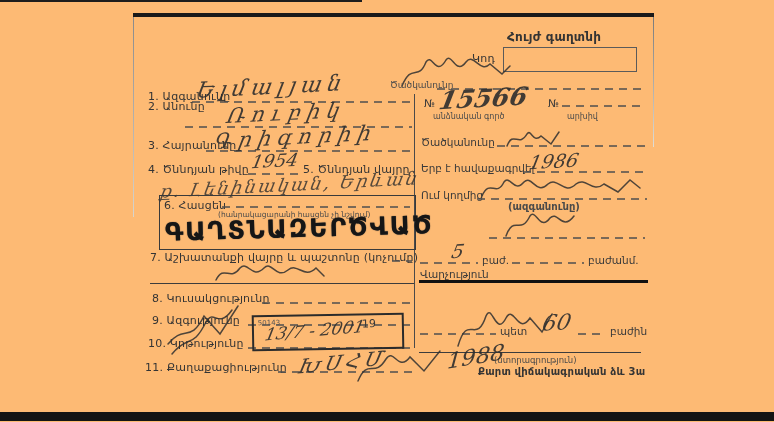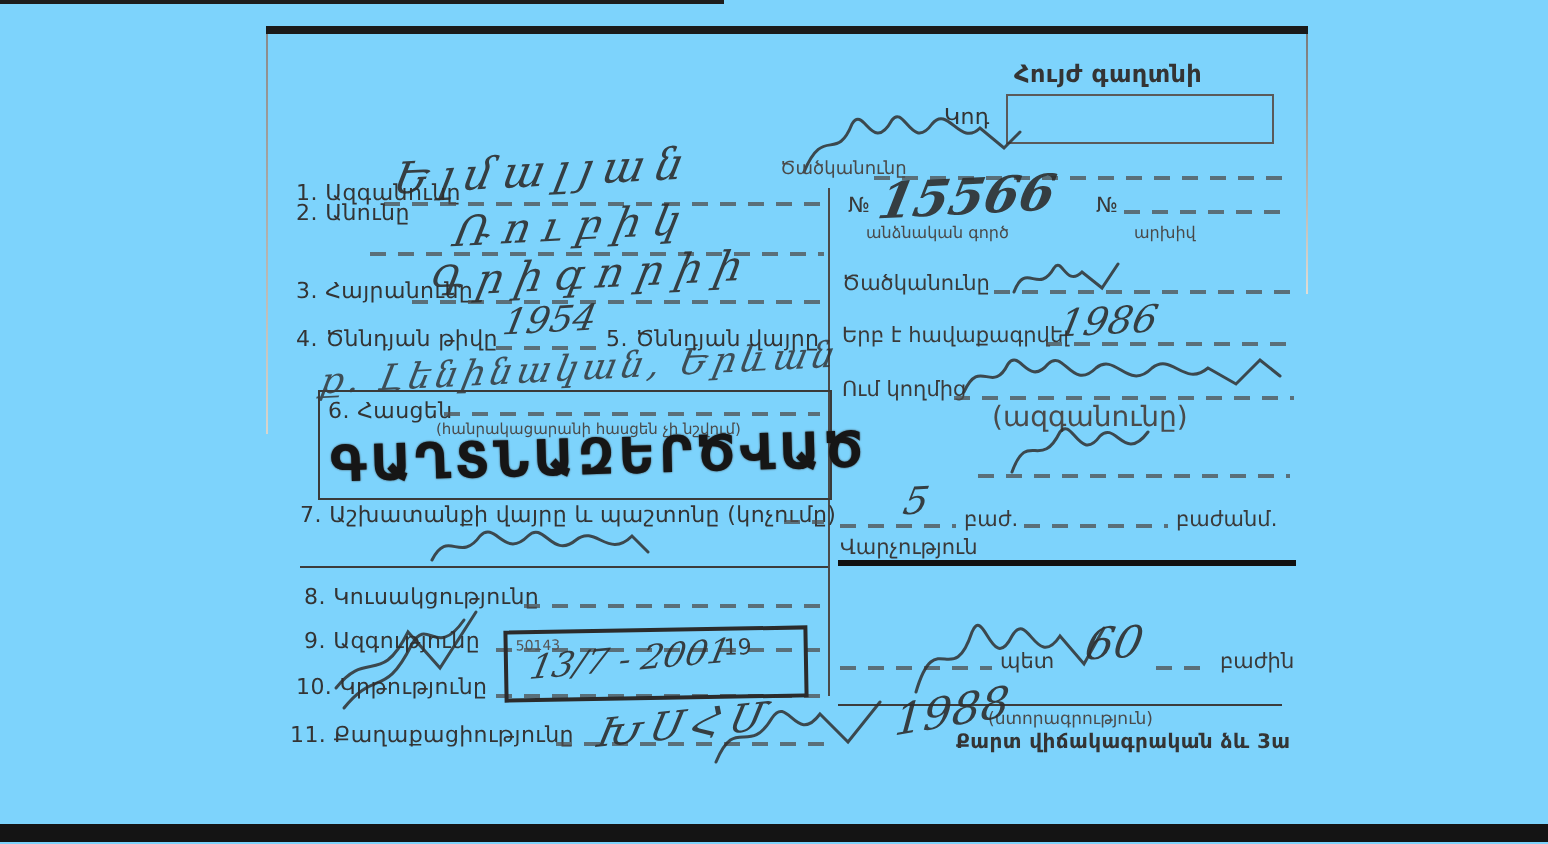--- a/index.html
+++ b/index.html
@@ -1,17 +1,17 @@
 <!DOCTYPE html>
 <html><head>
 <meta charset="utf-8">
 <style>
   html,body{margin:0;padding:0;}
   body{width:774px;height:422px;background:#fbfaf6;font-family:"DejaVu Sans",sans-serif;overflow:hidden;}
-  #scan{position:relative;width:774px;height:422px;background:#7dd3fc;}
+  #scan{position:relative;width:774px;height:422px;background:#fdba74;}
   .abs{position:absolute;}
   .lbl{font-size:11px;color:#343434;white-space:nowrap;letter-spacing:.2px;}
   .lbl2{font-size:10.5px;color:#3a3a3a;white-space:nowrap;}
   .sm{font-size:8px;color:#4a4a4a;white-space:nowrap;}
   .bold{font-weight:bold;}
   .dl{height:2px;background:repeating-linear-gradient(90deg,#4e4e4e 0 8px,transparent 8px 14px);opacity:.75;}
   .sl{height:1px;background:#3c3c3c;}
   .hw{font-family:"DejaVu Serif",serif;font-style:italic;color:#2e2e2e;white-space:nowrap;transform:skewX(-14deg) rotate(-3deg);opacity:.9;}
   .hwlt{opacity:.8;}
   .stamp-big{font-weight:bold;font-size:25px;letter-spacing:2px;color:#161616;transform:rotate(-1.6deg);white-space:nowrap;font-family:"DejaVu Sans",sans-serif;text-shadow:0 0 1px #333;}
@@ -59,21 +59,21 @@
 
   <div class="abs lbl2" style="left:421px;top:162px;">Երբ է հավաքագրվել</div>
   <div class="abs dl" style="left:523px;top:171px;width:122px;"></div>
   <div class="abs hw" style="left:530px;top:150px;font-size:19px;">1986</div>
 
   <div class="abs lbl2" style="left:421px;top:189px;">Ում կողմից</div>
   <div class="abs dl" style="left:477px;top:198px;width:170px;"></div>
   <svg class="abs squig" style="left:478px;top:172px;" width="170" height="30">
     <path d="M4,24 C12,6 18,26 26,10 C32,2 36,22 46,10 C54,2 58,24 70,12 C80,4 86,24 98,12 C108,4 114,22 126,12 L140,20 L152,8 L162,16"></path>
   </svg>
-  <div class="abs sm" style="left:496px;top:201px;font-size:14px;">(ազգանունը)</div>
+  <div class="abs sm" style="left:508px;top:201px;font-size:10px;font-weight:bold;">(ազգանունը)</div>
 
   <svg class="abs squig" style="left:500px;top:206px;" width="80" height="36">
     <path d="M6,30 C14,8 20,30 30,10 C36,2 40,26 50,12 C58,4 62,26 74,10"></path>
   </svg>
   <div class="abs lbl2" style="left:420px;top:244px;margin-top:24px;">Վարչություն</div>
   <div class="abs dl" style="left:489px;top:237px;width:156px;"></div>
 
   <div class="abs dl" style="left:420px;top:262px;width:58px;"></div>
   <div class="abs lbl2" style="left:482px;top:254px;">բաժ.</div>
   <div class="abs dl" style="left:512px;top:262px;width:72px;"></div>

